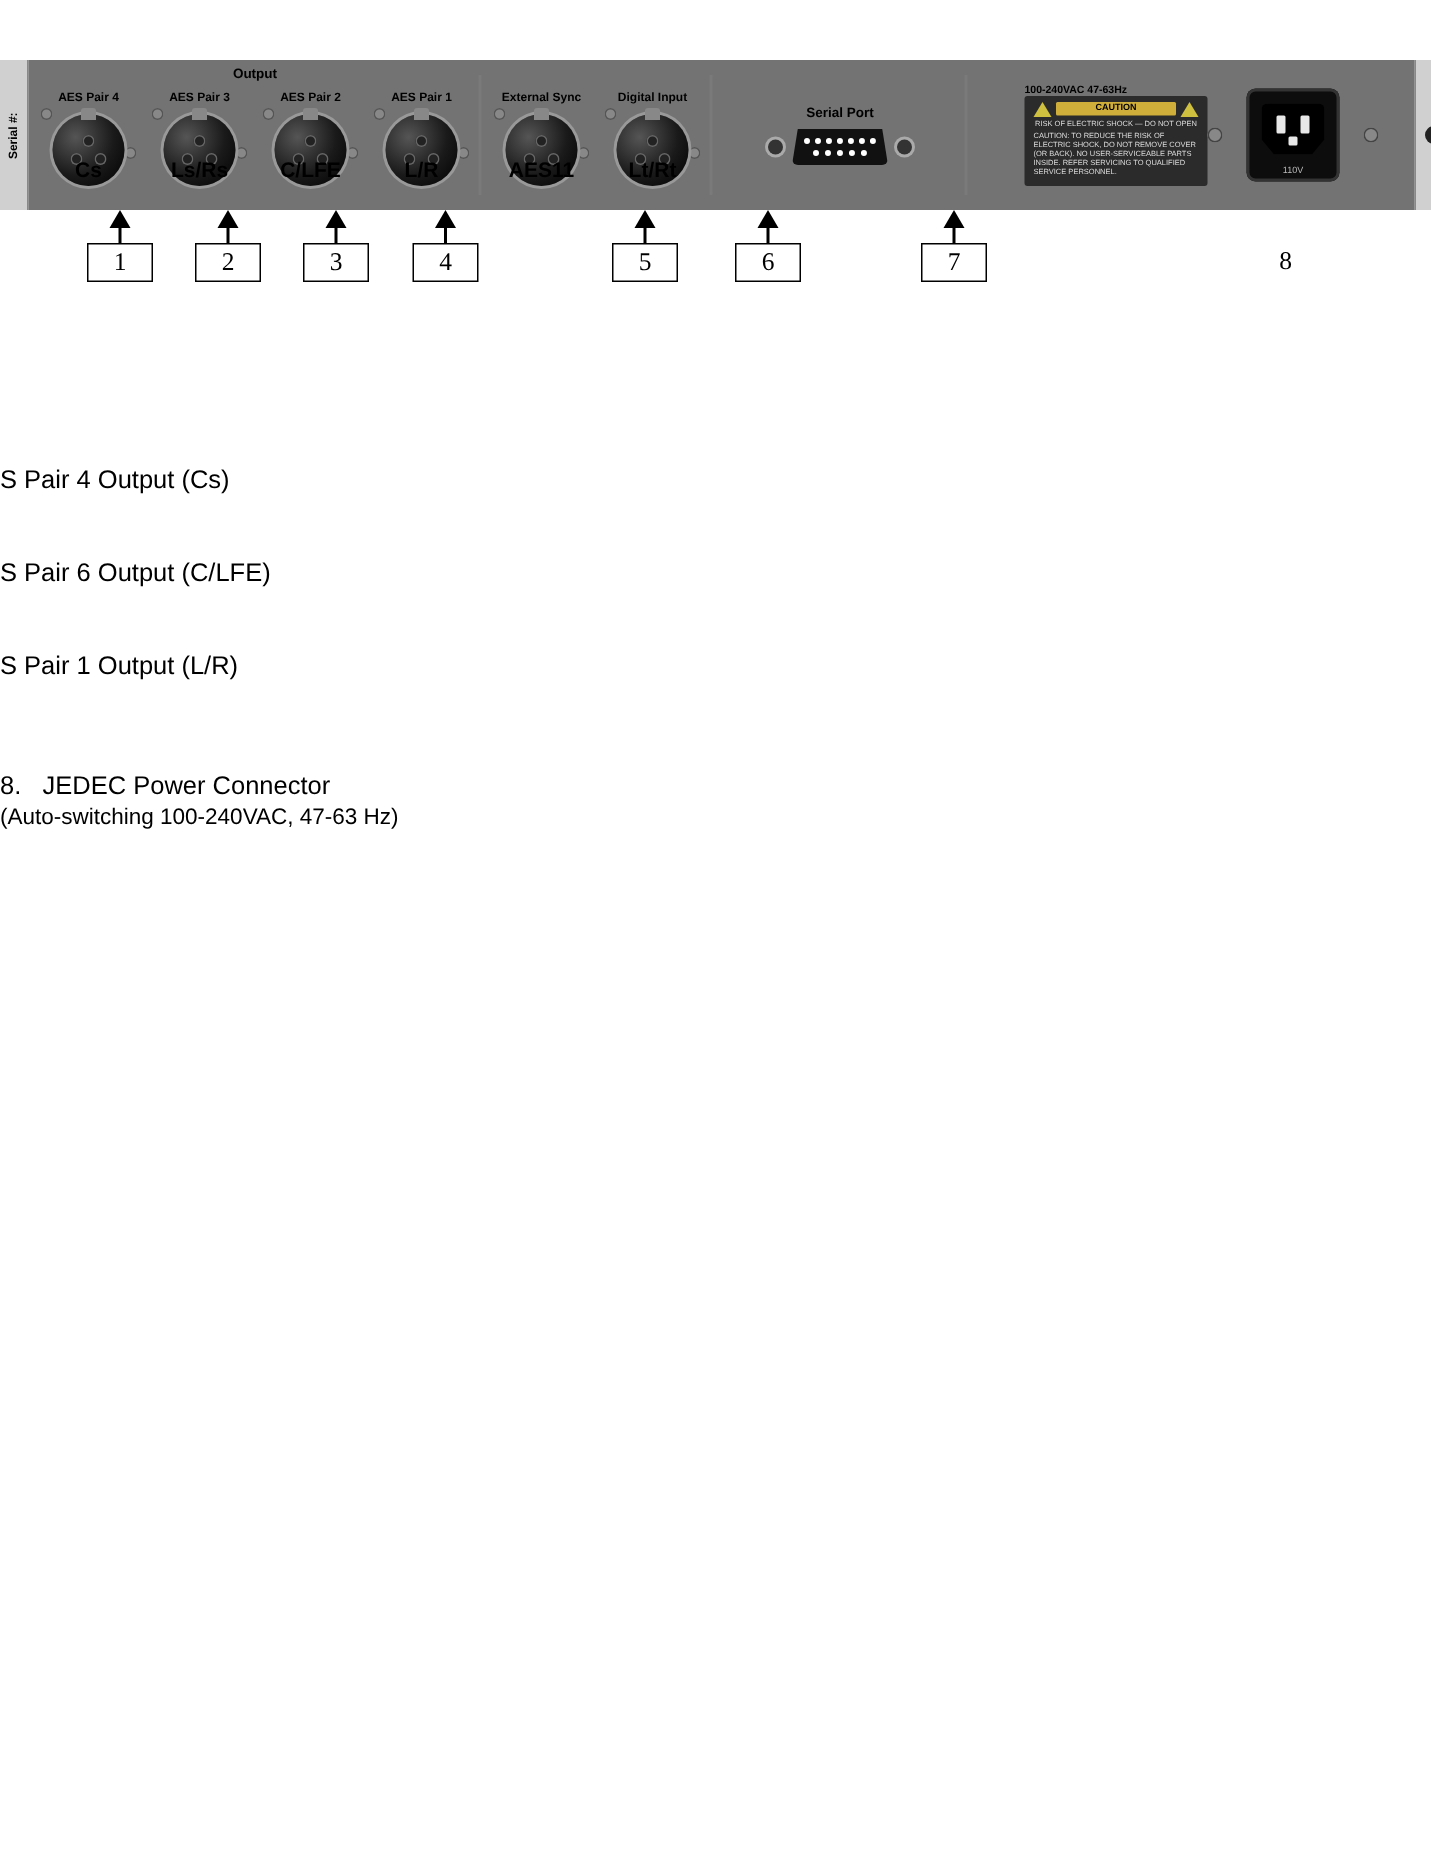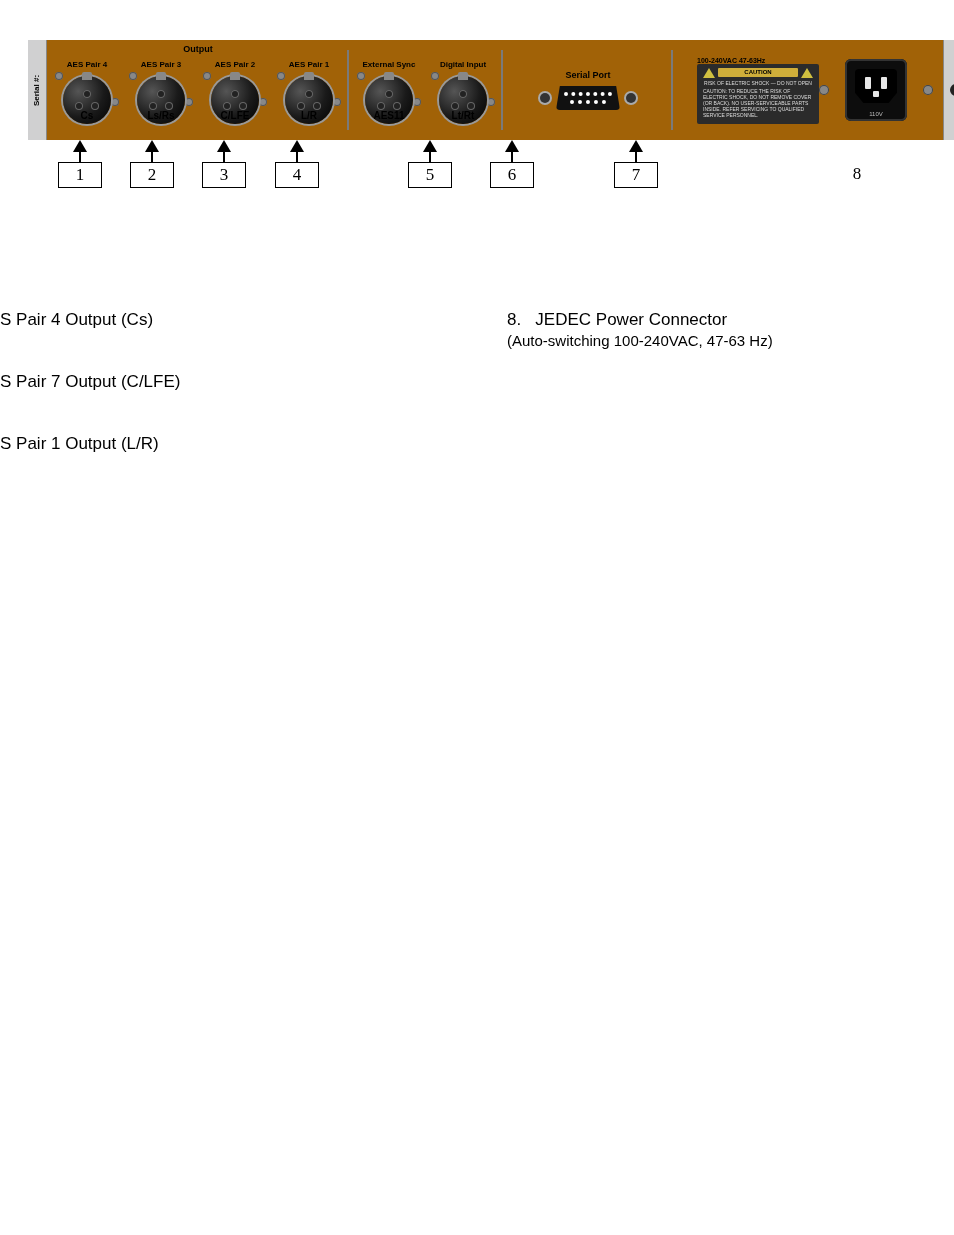--- a/index.html
+++ b/index.html
@@ -27,24 +27,23 @@
   }
 
   
   .panel-wrap {
     position: relative;
     width: 954px;
   }
   .panel {
     position: relative;
     height: 100px;
-    background: #a16207;
+    background: #737373;
     display: flex;
     align-items: stretch;
-    margin-left: 28px;
   }
   .serial-edge {
     width: 18px;
     background: #d0d0d1;
     border-right: 1px solid #888;
     display: flex;
     align-items: center;
     justify-content: center;
   }
   .serial-edge span {
@@ -82,21 +81,21 @@
   .conn .toplabel {
     font-size: 8px;
     font-weight: 700;
     position: absolute;
     top: 4px;
     width: 100%;
     text-align: center;
     white-space: nowrap;
   }
   .conn .botlabel {
-    font-size: 10px;
+    font-size: 14px;
     font-weight: 700;
     position: absolute;
     bottom: 3px;
     width: 100%;
     text-align: center;
     white-space: nowrap;
   }
   .xlr {
     margin-top: 20px;
     width: 48px;
@@ -329,20 +328,21 @@
   .pos6 { left: 490px; }   
   .pos7 { left: 614px; }   
   .pos8 { left: 836px; }   
 
   
   .desc {
     display: flex;
     gap: 60px;
     margin-top: 110px;
     font-size: 17px;
+    flex-direction: column;
   }
   .desc .col { flex: 1; }
   .desc .item { margin: 0 0 42px 0; }
   .desc .item:last-child { margin-bottom: 0; }
   .desc .note {
     font-size: 15px;
     display: block;
     margin-top: 2px;
   }
 </style>
@@ -526,21 +526,21 @@
         <div class="arrow" style="visibility:hidden"></div>
           <div class="stem" style="visibility:hidden"></div>
         <div class="numbox">8</div>
       </div>
     </div>
   </div>
 
   <div class="desc">
     <div class="col">
       <div class="item">S Pair 4 Output (Cs)</div>
-      <div class="item">S Pair 7 Output (C/LFE)</div>
+      <div class="item">S Pair 6 Output (C/LFE)</div>
       <div class="item">S Pair 1 Output (L/R)</div>
     </div>
     <div class="col">
       <div class="item">
         <span>8.</span>&nbsp;&nbsp;
         <span>JEDEC Power Connector</span>
         <span class="note">(Auto-switching 100-240VAC, 47-63 Hz)</span>
       </div>
     </div>
   </div>

